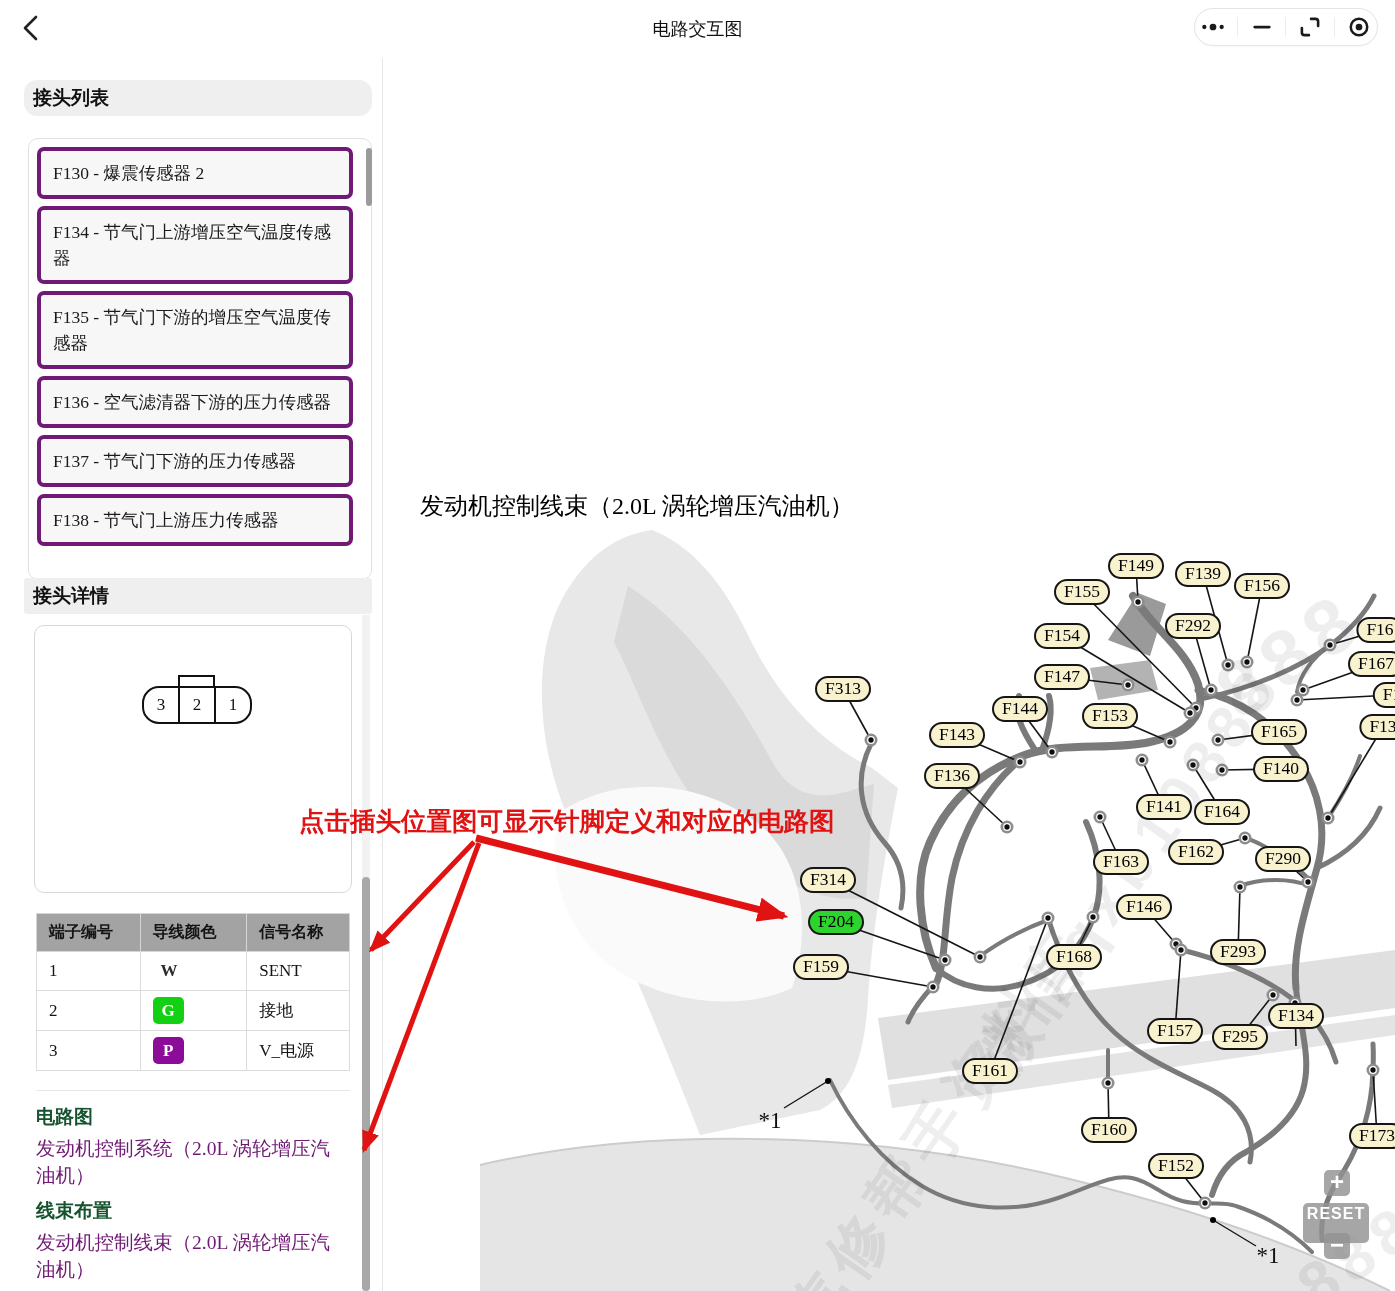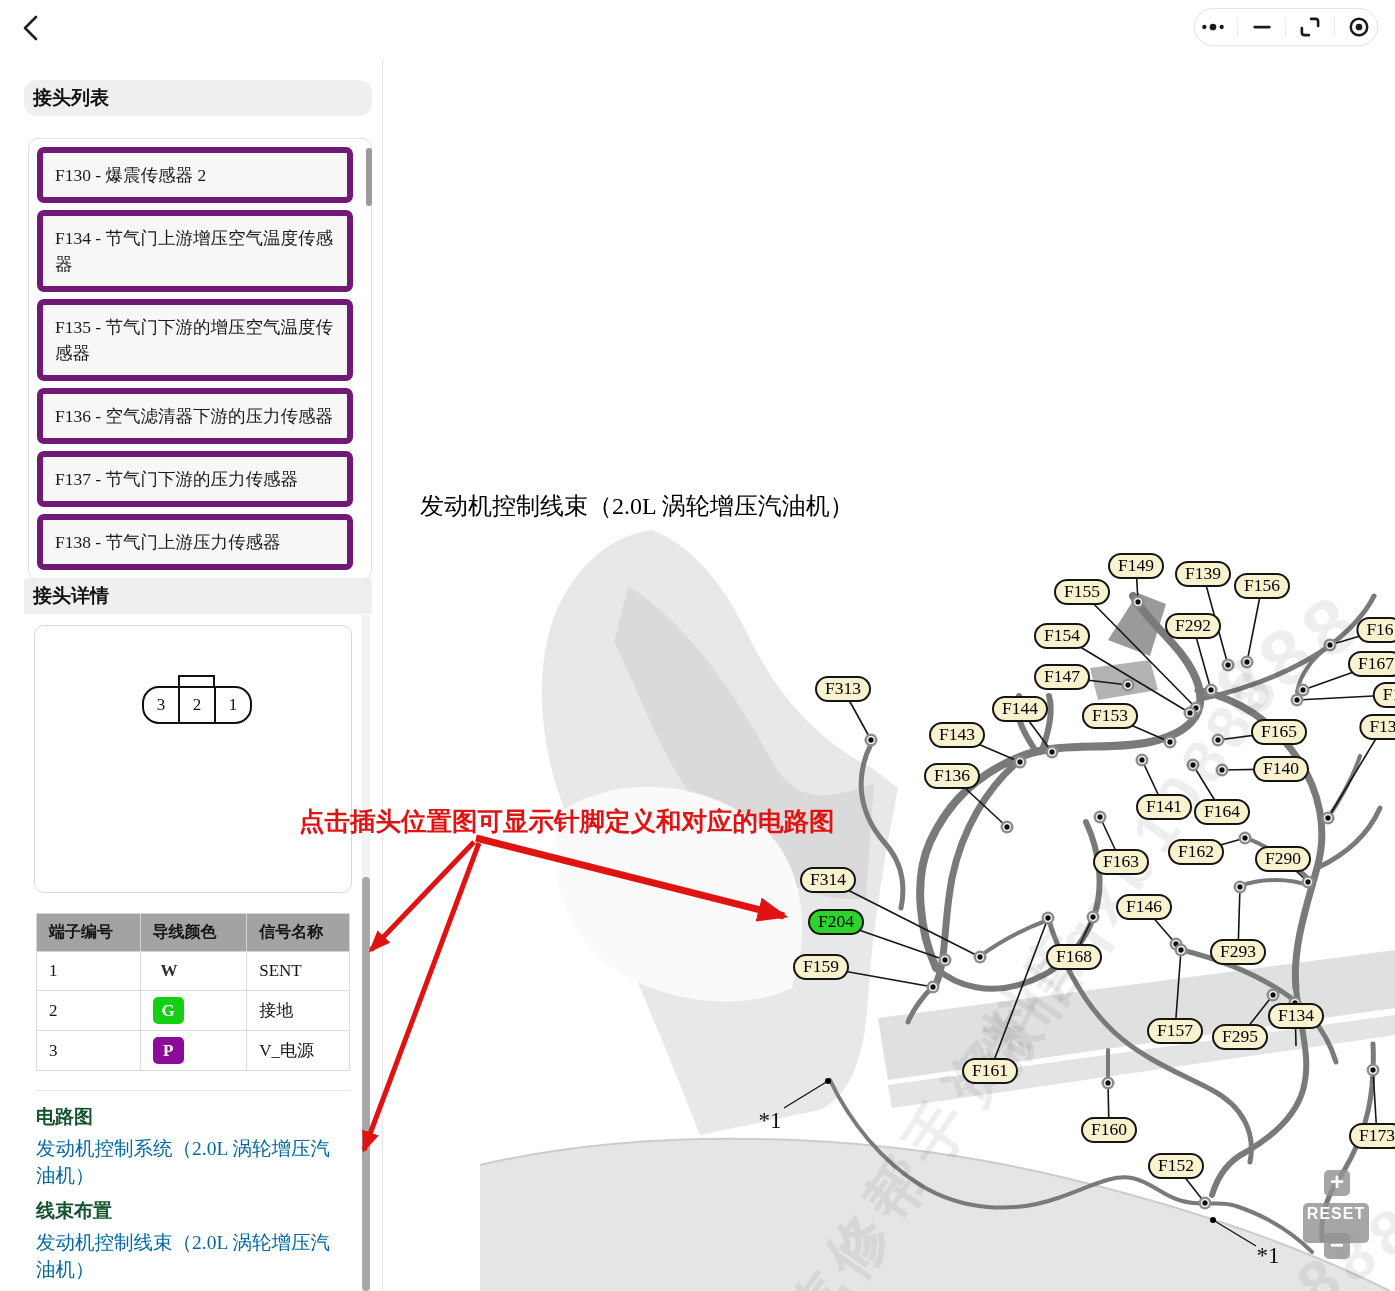--- a/index.html
+++ b/index.html
@@ -17,21 +17,21 @@
   .cap-div { width:1px; height:20px; background:#ececec; }
   .cap-ic { width:26px; height:26px; display:flex; align-items:center; justify-content:center; cursor:pointer; }
 
   
   .sidebar { position:absolute; left:0; top:58px; width:382px; height:1233px; background:#fff; z-index:5; }
   .v-divider { position:absolute; left:381px; top:58px; width:2px; height:1233px; background:#e6e6e6; z-index:4; }
   .sec-header { position:absolute; left:24px; width:348px; height:36px; background:#efefef; border-radius:3px;
                 font-size:19px; font-weight:bold; color:#121212; line-height:36px; padding-left:9px; }
   .list-box { position:absolute; left:28px; top:80px; width:344px; height:442px; border:1px solid #e1e1e1;
               border-radius:10px; padding:8px 18px 0 8px; overflow:hidden; }
-  .list-item { background:#f7f7f7; border:6px solid #701a75; border-radius:7px; padding:9px 12px; margin-bottom:7px;
+  .list-item { background:#f7f7f7; border:4px solid #701a75; border-radius:7px; padding:9px 12px; margin-bottom:7px;
                font-family:"Liberation Serif","DejaVu Serif",serif; font-size:17.5px; color:#1a1a1a; line-height:26px; cursor:pointer; }
   .list-thumb { position:absolute; left:366px; top:90px; width:6px; height:58px; background:#9b9b9b; border-radius:3px; }
 
   .detail-panel { position:absolute; left:34px; top:567px; width:318px; height:268px; background:#fff;
                   border:1px solid #d8d8d8; border-radius:10px; }
   .pin-diagram { position:absolute; left:107px; top:60px; width:110px; height:38px; border:2.5px solid #111;
                  border-radius:17px; display:flex; background:#fff; }
   .pin-tab { position:absolute; left:143px; top:49px; width:37px; height:14px; border:2.5px solid #111; border-bottom:none; background:#fff; }
   .pin-cell { flex:1; display:flex; align-items:center; justify-content:center;
               font-family:"Liberation Serif","DejaVu Serif",serif; font-size:17px; color:#111; }
@@ -42,21 +42,21 @@
   .pin-table th { background:#a3a3a3; font-weight:bold; text-align:left; padding:8px 0 8px 12px;
                   border:1px solid #d6d6d6; font-size:16px; }
   .pin-table td { border:1px solid #dcdcdc; padding:6px 0 6px 12px; height:39px;
                   font-family:"Liberation Serif","DejaVu Serif",serif; }
   .badge { display:inline-block; min-width:31px; padding:0 6px; height:27px; line-height:27px; border-radius:5px;
            color:#fff; font-weight:bold; text-align:center; font-family:"Liberation Serif","DejaVu Serif",serif; }
   .wire-code { font-weight:bold; color:#2b2b2b; margin-left:8px; font-family:"Liberation Serif","DejaVu Serif",serif; }
 
   .table-rule { position:absolute; left:36px; top:1032px; width:314px; height:1px; background:#e7e7e7; }
   .sub-head { position:absolute; left:36px; font-size:19px; font-weight:bold; color:#14532d; }
-  .side-link { position:absolute; left:36px; width:310px; color:#0369a1; cursor:pointer;
+  .side-link { position:absolute; left:36px; width:310px; color:#701a75; cursor:pointer;
                font-family:"Liberation Serif","DejaVu Serif",serif; font-size:19.5px; line-height:27px; }
 
   .sb-track { position:absolute; left:362px; top:557px; width:8px; height:676px; background:#f2f2f2; }
   .sb-thumb { position:absolute; left:362px; top:819px; width:8px; height:414px; background:#a8a8a8; border-radius:4px; }
 
   
   .main-svg { position:absolute; left:0; top:0; z-index:1; }
   .wm { position:absolute; transform:translate(-50%,-50%); color:rgba(40,40,40,0.08); font-weight:bold;
         letter-spacing:9px; white-space:nowrap; z-index:2; pointer-events:none; }
   .main-title { position:absolute; left:420px; top:490px; font-family:"Liberation Serif","DejaVu Serif",serif;
@@ -367,20 +367,21 @@
     <div class="sb-track"></div>
     <div class="sb-thumb"></div>
   </div>
 
   <div class="topbar">
     <div class="back-btn">
       <svg width="32" height="32" viewBox="0 0 32 32">
         <polyline points="20,5 9,16 20,27" fill="none" stroke="#222" stroke-width="2.6" stroke-linecap="round" stroke-linejoin="round"></polyline>
       </svg>
     </div>
+    <div class="top-title">电路交互图</div>
     <div class="capsule">
       <div class="cap-ic">
         <svg width="26" height="26" viewBox="0 0 24 24">
           <circle cx="4" cy="12" r="2" fill="#1a1a1a"></circle>
             <circle cx="12" cy="12" r="3.1" fill="#1a1a1a"></circle>
             <circle cx="20" cy="12" r="2" fill="#1a1a1a"></circle>
         </svg>
       </div>
       <div class="cap-div"></div>
       <div class="cap-ic">

